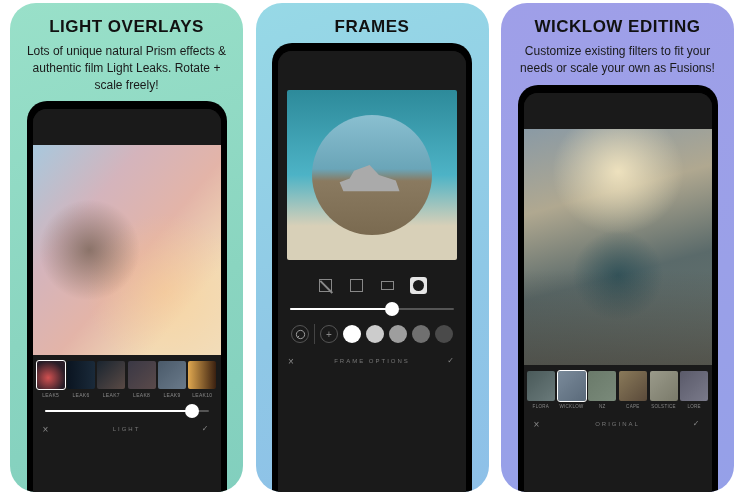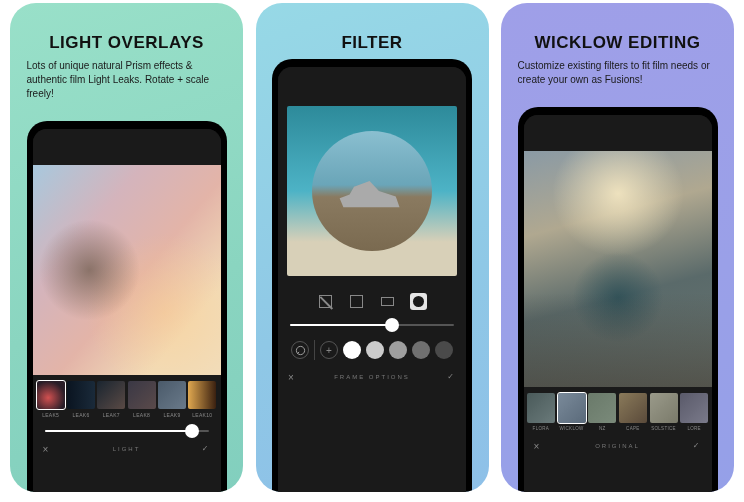--- a/index.html
+++ b/index.html
@@ -1,22 +1,22 @@
 <!DOCTYPE html>
 <html><head>
 <meta charset="utf-8">
 <style>
 *{margin:0;padding:0;box-sizing:border-box;font-family:-apple-system,BlinkMacSystemFont,'Segoe UI',Helvetica,Arial,sans-serif}
 body{background:#fff;width:744px;height:502px;display:flex;justify-content:space-between;padding:3px 10px 10px}
-.panel{width:233px;height:489px;border-radius:26px;overflow:hidden;display:flex;flex-direction:column;align-items:center;padding:30px 0 0}
+.panel{width:233px;height:489px;border-radius:26px;overflow:hidden;display:flex;flex-direction:column;align-items:center;padding:14px 0 0}
 .p1{background:linear-gradient(160deg,#99e0c9 0%,#8ad5c0 60%,#82cfbe 100%)}
 .p2{background:linear-gradient(160deg,#97d9e6 0%,#8fc8e6 60%,#8ec0e8 100%)}
 .p3{background:linear-gradient(160deg,#9f9fe8 0%,#9aa0e8 60%,#95a0e8 100%)}
 .title{font-size:17px;font-weight:900;letter-spacing:.5px;color:#111;text-align:center;margin-bottom:6px}
-.desc{font-size:10px;line-height:1.4;color:#1a1a1a;max-width:200px;margin-bottom:20px}
+.desc{font-size:12px;line-height:1.4;color:#1a1a1a;text-align:center;max-width:200px;margin-bottom:8px}
 .phone{width:200px;flex:1;background:#000;border-radius:20px 20px 0 0;padding:8px 6px 0;position:relative}
 .screen{width:100%;height:100%;background:#1a1a1a;border-radius:14px 14px 0 0;overflow:hidden;display:flex;flex-direction:column}
 .topgap{height:36px;background:#1a1a1a}
 .photo{flex:0 0 auto}
 .ph1{height:210px;background:linear-gradient(130deg,#a8c8dd 0%,#d4b4bc 30%,#e3b4a8 55%,#f2dcb8 80%);position:relative}
 .ph1::after{content:'';position:absolute;inset:0;background:radial-gradient(circle at 30% 50%,rgba(60,50,30,.5) 0%,transparent 30%),radial-gradient(circle at 70% 70%,rgba(255,200,130,.4) 0%,transparent 40%)}
 .thumbs{display:flex;gap:2px;padding:6px 4px 2px;overflow:hidden}
 .thumb{width:30px;display:flex;flex-direction:column;align-items:center}
 .thumb .img{width:28px;height:28px;border-radius:2px}
 .thumb.sel .img{outline:1.5px solid #fff}
@@ -107,21 +107,21 @@
       <div class="section-lbl">
         <span class="x">×</span>
         <span>LIGHT</span>
         <span class="ck">✓</span>
       </div>
     </div>
   </div>
 </div>
 
 <div class="panel p2">
-  <div class="title">FILTER</div>
+  <div class="title">FRAMES</div>
   <div class="phone">
     <div class="screen">
       <div class="topgap"></div>
       <div class="photo ph2">
         <div class="frame-bg">
           <div class="circ-img"></div>
         </div>
       </div>
       <div class="shape-row">
         <div class="shape">
@@ -164,21 +164,21 @@
         <span class="x">×</span>
         <span>FRAME OPTIONS</span>
         <span class="ck">✓</span>
       </div>
     </div>
   </div>
 </div>
 
 <div class="panel p3">
   <div class="title">WICKLOW EDITING</div>
-  <div class="desc">Customize existing filters to fit film needs or create your own as Fusions!</div>
+  <div class="desc">Customize existing filters to fit your needs or scale your own as Fusions!</div>
   <div class="phone">
     <div class="screen">
       <div class="topgap"></div>
       <div class="photo ph3"></div>
       <div class="thumbs2">
         <div class="th2">
             <div class="img"></div>
             <div class="lbl">FLORA</div>
           </div>
         <div class="th2 v2 sel">

